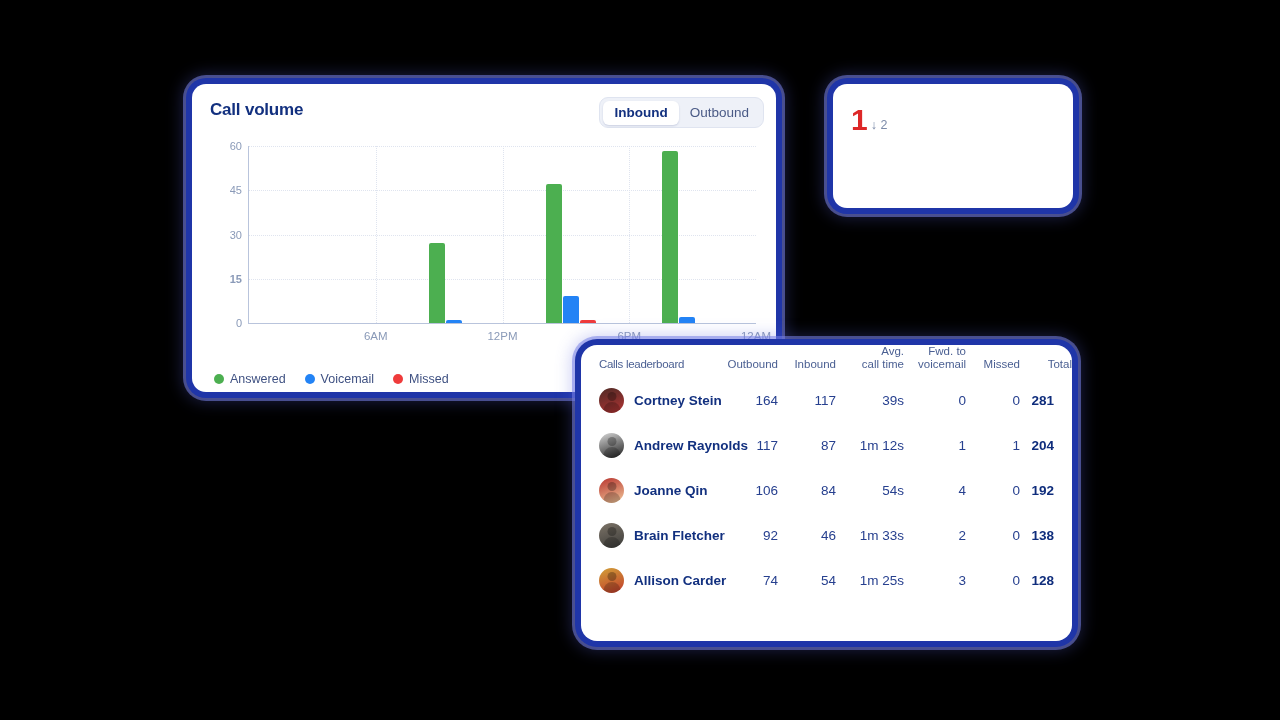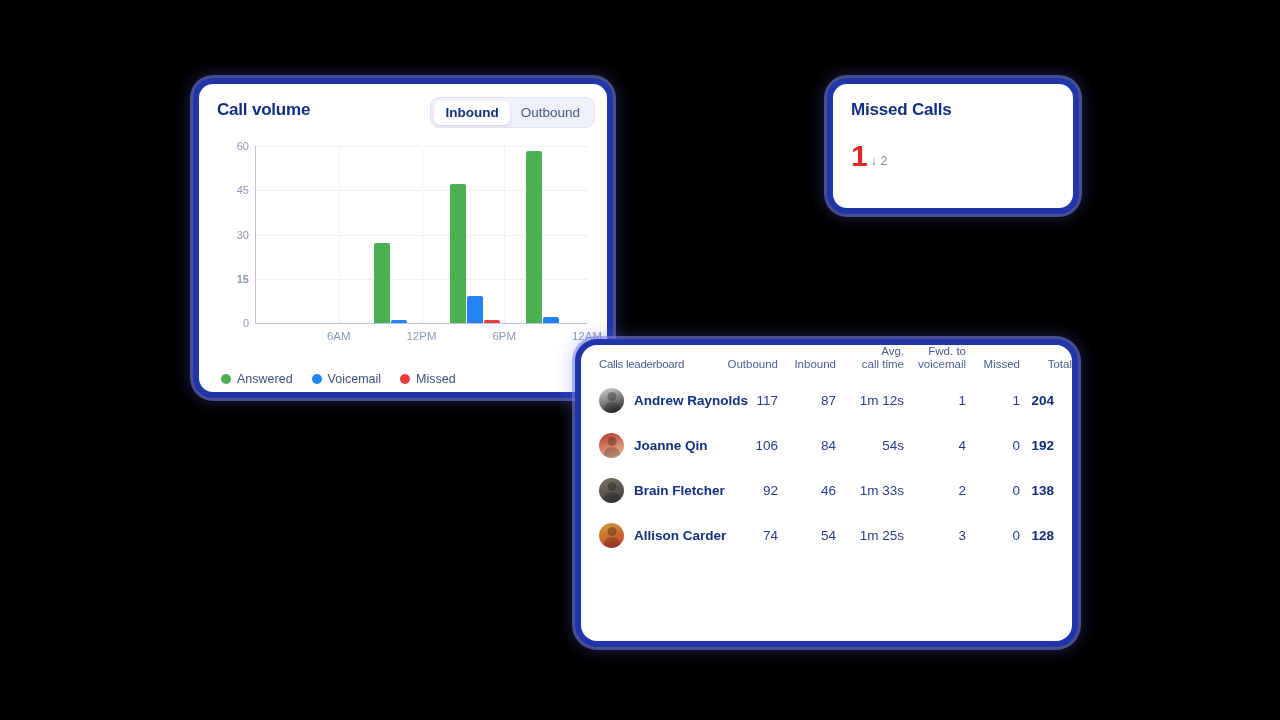--- a/index.html
+++ b/index.html
@@ -19,22 +19,22 @@
     background: #ffffff;
     border-radius: 14px;
     box-shadow:
       0 0 0 6px #1f35a8,
       0 0 0 9px rgba(120,130,230,0.55),
       0 0 16px 10px rgba(90,100,220,0.30);
   }
 
   
   #call-volume-card {
-    left: 199px; top: 84px;
-    width: 408px; height: 308px;
+    left: 192px; top: 84px;
+    width: 584px; height: 308px;
   }
   .cv-head {
     position: relative;
     height: 48px;
     padding: 16px 16px 0 18px;
   }
   .cv-title {
     font-size: 17px;
     font-weight: bold;
     color: #12307f;
@@ -277,21 +277,20 @@
         <span class="legend-text">Voicemail</span>
       </div>
       <div class="legend-item">
         <span class="legend-dot" id="dot-2" style="background: rgb(239, 59, 59);"></span>
         <span class="legend-text">Missed</span>
       </div>
     </div>
   </div>
 
   <div class="card" id="missed-card">
-    <div class="mc-title">Missed Calls</div>
     <div class="mc-value-row">
       <span class="mc-value">1</span>
       <span class="mc-delta">↓ 2</span>
     </div>
   </div>
 
   <div class="card" id="leaderboard-card">
     <table class="lb-table">
       <thead>
         <tr>
@@ -316,20 +315,34 @@
             <span></span><br>
             <span>Missed</span>
           </th>
           <th class="col-total">
             <span></span><br>
             <span>Total</span>
           </th>
         </tr>
       </thead>
       <tbody id="lb-body">
+          <tr>
+            <td class="lb-name-cell">
+              <div class="lb-name-inner">
+                <div class="avatar" style="background: linear-gradient(160deg, rgb(78, 42, 37), rgb(180, 52, 52));"></div>
+                <span class="lb-name">Cortney Stein</span>
+              </div>
+            </td>
+            <td class="col-out">164</td>
+            <td class="col-in">117</td>
+            <td class="col-avg">39s</td>
+            <td class="col-fwd">0</td>
+            <td class="col-miss">0</td>
+            <td class="col-total lb-total">281</td>
+          </tr>
           <tr>
             <td class="lb-name-cell">
               <div class="lb-name-inner">
                 <div class="avatar" style="background: linear-gradient(160deg, rgb(216, 216, 216), rgb(28, 28, 28));"></div>
                 <span class="lb-name">Andrew Raynolds</span>
               </div>
             </td>
             <td class="col-out">117</td>
             <td class="col-in">87</td>
             <td class="col-avg">1m 12s</td>

